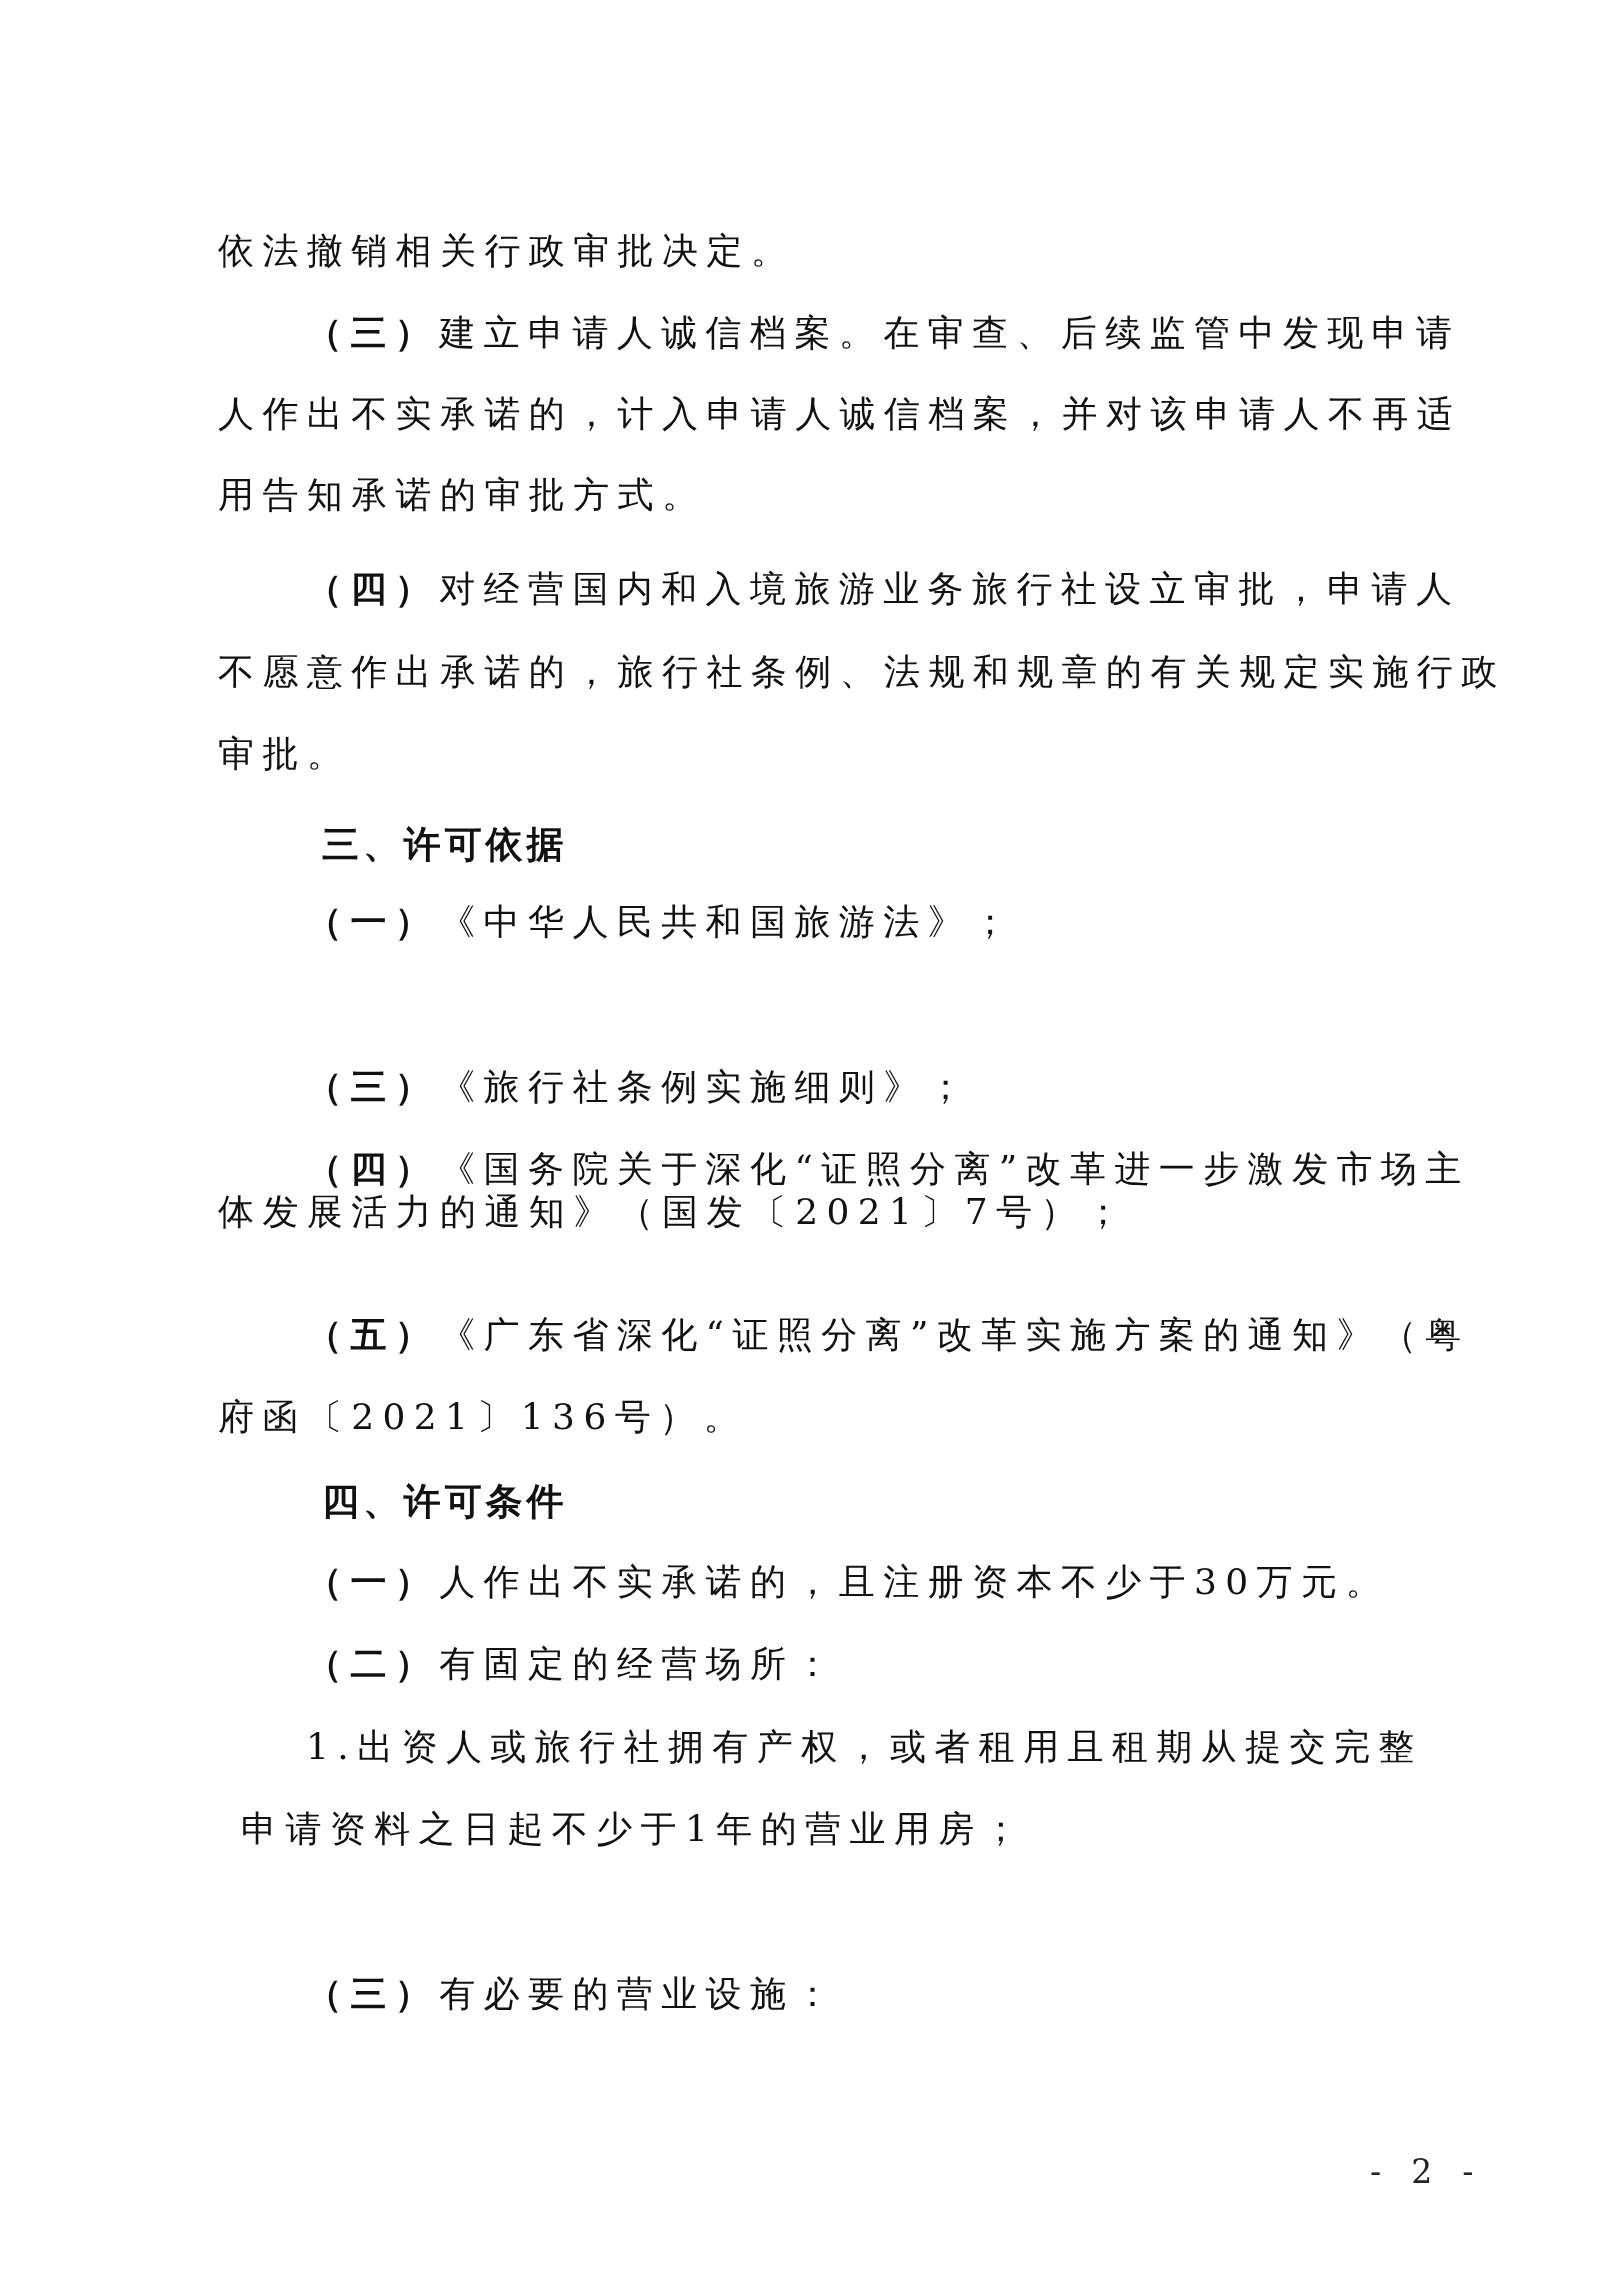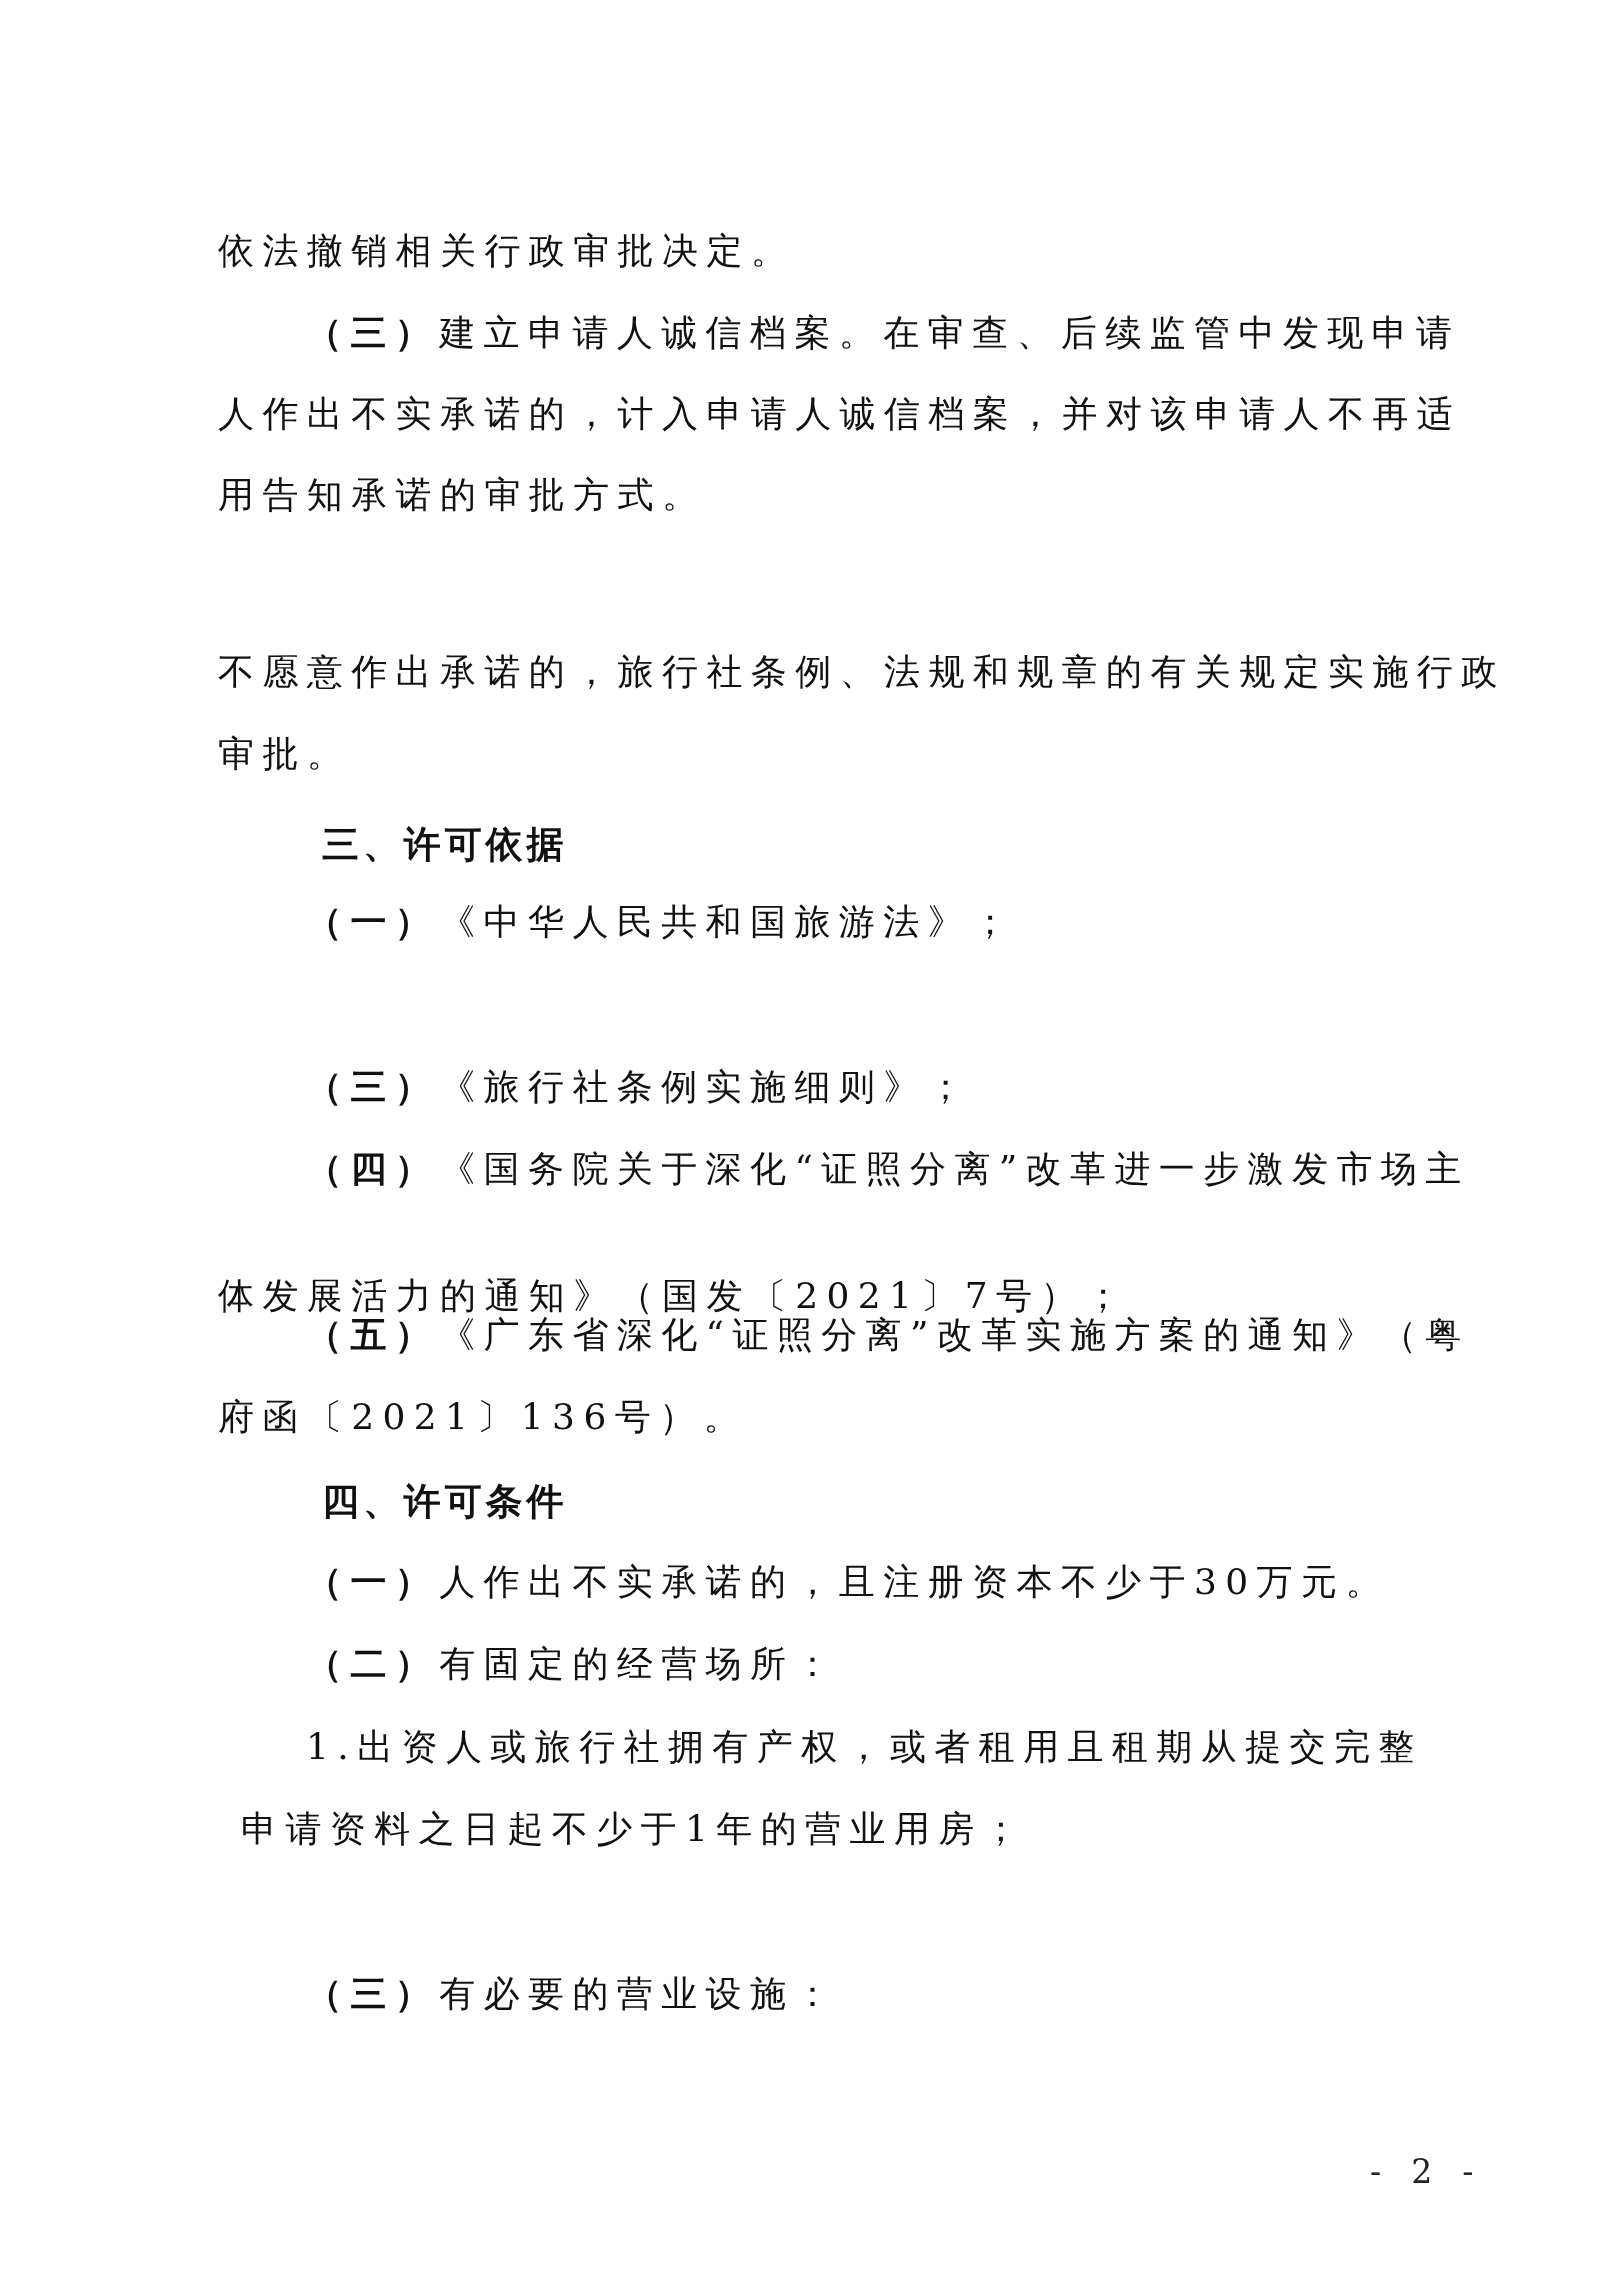--- a/index.html
+++ b/index.html
@@ -38,41 +38,44 @@
   <div class="line indent" style="top:309px">
     <span class="marker">（三）</span><span>建立申请人诚信档案。在审查、后续监管中发现申请</span>
   </div>
   <div class="line" style="top:390px">
     <span>人作出不实承诺的，计入申请人诚信档案，并对该申请人不再适</span>
   </div>
   <div class="line" style="top:471px">
     <span>用告知承诺的审批方式。</span>
   </div>
 
+  <div class="line indent" style="top:565px">
+    <span class="marker">（四）</span><span>对经营国内和入境旅游业务旅行社设立审批，申请人</span>
+  </div>
   <div class="line" style="top:648px">
     <span>不愿意作出承诺的，旅行社条例、法规和规章的有关规定实施行政</span>
   </div>
   <div class="line" style="top:730px">
     <span>审批。</span>
   </div>
 
   <div class="line indent heading" style="top:821px">
     <span>三、许可依据</span>
   </div>
 
   <div class="line indent" style="top:898px">
     <span class="marker">（一）</span><span>《中华人民共和国旅游法》；</span>
   </div>
   <div class="line indent" style="top:1145px">
     <span class="marker">（四）</span><span>《国务院关于深化“证照分离”改革进一步激发市场主</span>
   </div>
   <div class="line indent" style="top:1063px">
     <span class="marker">（三）</span><span>《旅行社条例实施细则》；</span>
   </div>
-  <div class="line" style="top:1272px">
+  <div class="line" style="top:1188px">
     <span>体发展活力的通知》（国发〔2021〕7号）；</span>
   </div>
   <div class="line indent" style="top:1311px">
     <span class="marker">（五）</span><span>《广东省深化“证照分离”改革实施方案的通知》（粤</span>
   </div>
   <div class="line" style="top:1393px">
     <span>府函〔2021〕136号）。</span>
   </div>
 
   <div class="line indent heading" style="top:1478px">

